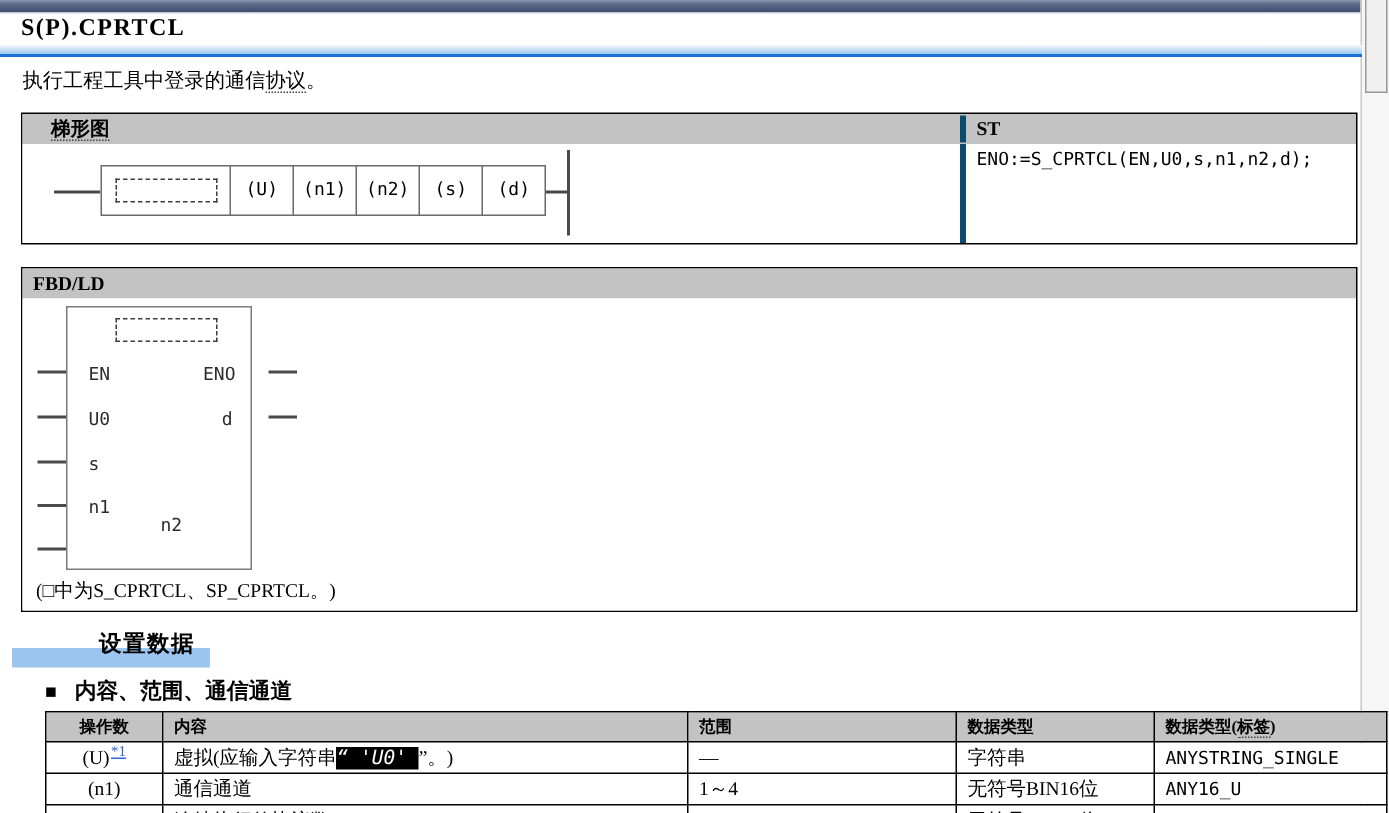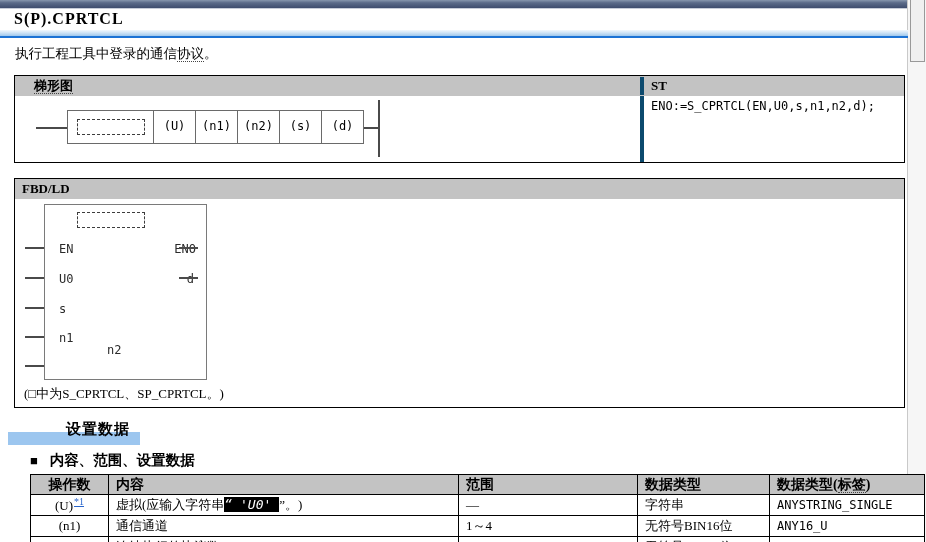--- a/index.html
+++ b/index.html
@@ -43,37 +43,37 @@
   .lad-box0{width:87px;border:1px solid #6a6a6a;box-sizing:border-box;position:relative;background:#fff;}
   .lad-dash{position:absolute;left:9px;top:8px;width:66px;height:14px;border:1px dashed #3d3d3d;}
   .lad-cell{width:42px;border:1px solid #6a6a6a;border-left:none;box-sizing:border-box;
     font-size:12px;text-align:center;line-height:31px;}
   .lad-vrail{position:absolute;left:351px;top:4px;width:2px;height:57px;background:#4a4a4a;}
   .st-code{padding:2px 7px;font-size:12px;line-height:17px;}
 
   
   .t2{top:178px;}
   .t2 .panel-body{position:relative;height:208px;background:#fff;}
-  .fbd-block{position:absolute;left:29px;top:5px;width:163px;height:176px;
+  .fbd-block{position:absolute;left:29px;top:5px;width:124px;height:176px;
     border:1px solid #7a7a7a;box-sizing:border-box;}
   .fbd-dash{position:absolute;left:32px;top:7px;width:66px;height:14px;border:1px dashed #3d3d3d;}
   .fbd-pin{position:absolute;font-size:12px;color:#2b2b2b;}
   .fbd-stub{position:absolute;height:2px;width:19px;background:#4a4a4a;}
   .fbd-note{position:absolute;left:9px;top:186px;font-size:13px;}
 
   
   .sec-bar{position:absolute;left:8px;top:432px;width:132px;height:13px;background:#9cc6ef;}
   .sec-title{position:absolute;left:18px;top:420px;font-size:15px;font-weight:bold;letter-spacing:1px;margin-left:48px;}
   .sub-head{position:absolute;left:30px;top:451px;font-size:14.5px;font-weight:bold;}
   .sub-head .bullet{font-size:13px;margin-right:12px;}
 
   
   .t3{position:absolute;left:30px;top:474px;border-collapse:collapse;table-layout:fixed;width:876px;font-size:13px;}
   .t3 th,.t3 td{border:1px solid #000;padding:0 0 0 7px;box-sizing:border-box;text-align:left;overflow:hidden;white-space:nowrap;}
-  .t3 th{background:#c3c3c3;height:20px;font-size:14px;}
+  .t3 th{background:#c3c3c3;height:20px;font-size:11px;}
   .t3 td{height:21px;background:#fff;}
   .t3 .c-op{width:78px;text-align:center;padding-left:0;}
   .t3 .c-cont{width:350px;}
   .t3 .c-range{width:179px;}
   .t3 .c-type{width:132px;}
   .t3 .c-label{width:155px;}
   .t3 .lbl{font-size:12px;}
   .footnote-link{color:#2a66cc;text-decoration:underline;font-size:10px;vertical-align:super;margin-left:1px;}
   .hl{background:#000000;color:#fff;font-style:italic;}
 </style>
@@ -141,21 +141,21 @@
     <div class="fbd-stub" style="left:10px;top:137px;"></div>
     <div class="fbd-stub" style="left:10px;top:166px;"></div>
     <div class="fbd-stub" style="left:164px;top:48px;"></div>
     <div class="fbd-stub" style="left:164px;top:78px;"></div>
     <div class="fbd-note">(□中为S_CPRTCL、SP_CPRTCL。)</div>
   </div>
 </div>
 
 <div class="sec-bar"></div>
 <div class="sec-title">设置数据</div>
-<div class="sub-head"><span class="bullet">■</span><span>内容、范围、设置数据</span></div>
+<div class="sub-head"><span class="bullet">■</span><span>内容、范围、通信通道</span></div>
 
 <table class="t3">
   <tbody>
       <tr>
     <th class="c-op">操作数</th>
     <th class="c-cont">内容</th>
     <th class="c-range">范围</th>
     <th class="c-type">数据类型</th>
     <th class="c-label"><span>数据类型(</span><span class="dotted">标签</span><span>)</span></th>
   </tr>

